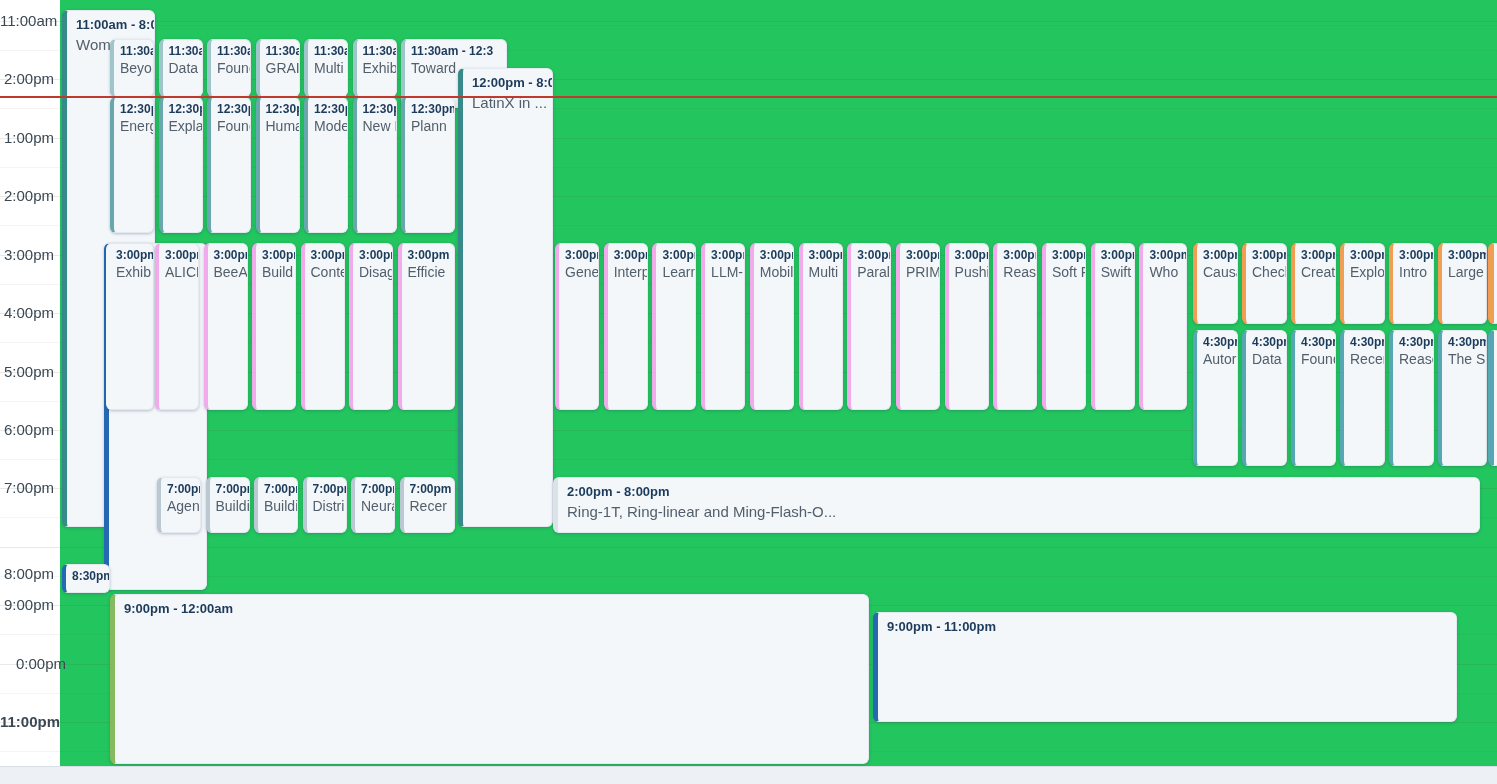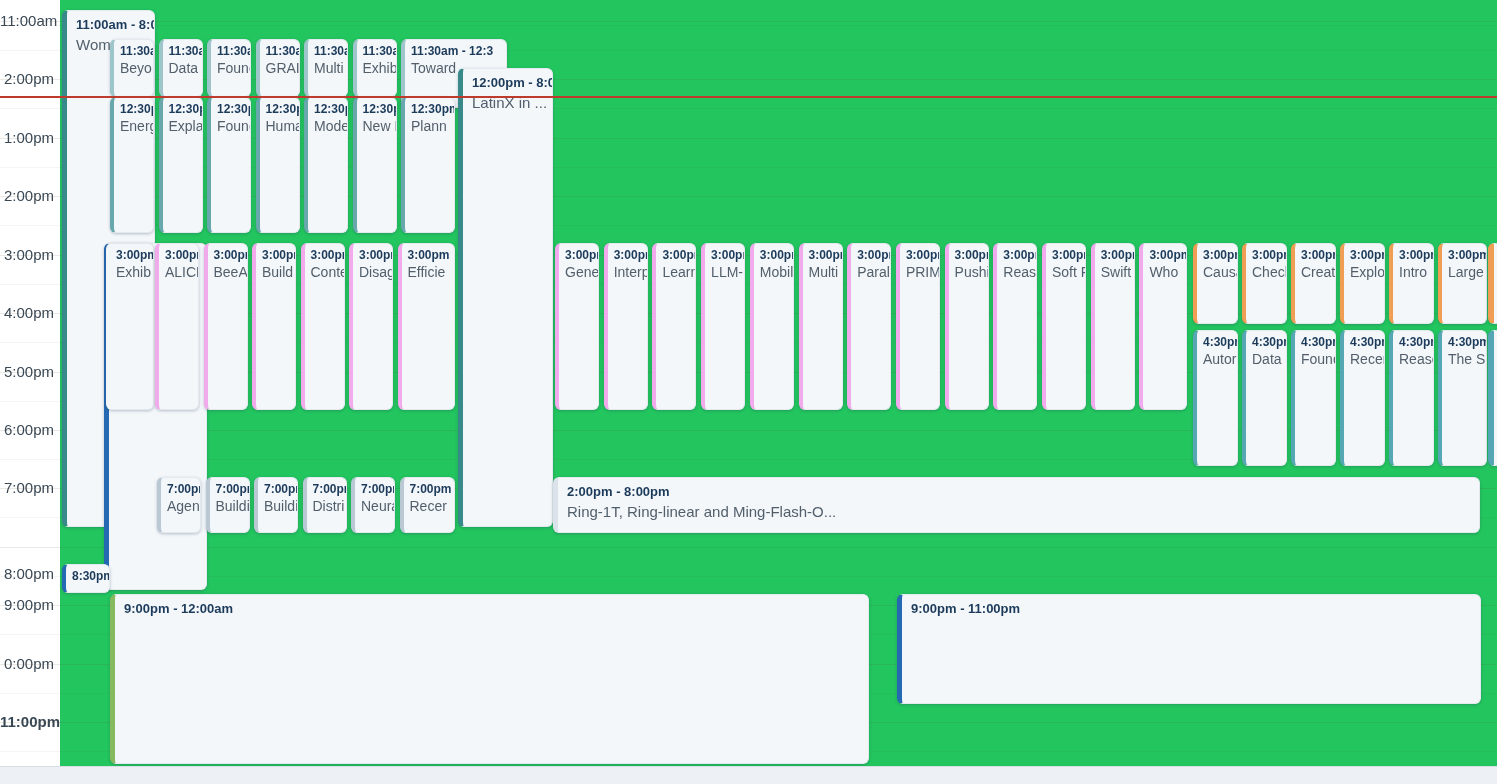--- a/index.html
+++ b/index.html
@@ -37,21 +37,21 @@
       <div class="time-label" style="top: 69.42px;">2:00pm</div>
       <div class="time-label" style="top: 127.84px;">1:00pm</div>
       <div class="time-label" style="top: 186.26px;">2:00pm</div>
       <div class="time-label" style="top: 244.68px;">3:00pm</div>
       <div class="time-label" style="top: 303.1px;">4:00pm</div>
       <div class="time-label" style="top: 361.52px;">5:00pm</div>
       <div class="time-label" style="top: 419.94px;">6:00pm</div>
       <div class="time-label" style="top: 478.36px;">7:00pm</div>
       <div class="time-label" style="top: 564px;">8:00pm</div>
       <div class="time-label" style="top: 595.2px;">9:00pm</div>
-      <div class="time-label" style="top: 653.62px;">0:00pm</div>
+      <div class="time-label" style="top: 653.62px; padding-left: 12px;">0:00pm</div>
       <div class="time-label" style="top: 712.04px; font-weight: bold;">11:00pm</div>
     </div>
   <div class="events" id="events-layer">
       <div class="ev big" style="left: 62px; top: 10px; width: 93px; height: 517px; border-left-color: rgb(55, 137, 138); border-left-width: 5px;">
         <div class="t">11:00am - 8:0</div>
         <div class="n">Wom...</div>
       </div>
       <div class="ev" style="left: 110px; top: 39px; width: 44px; height: 58px; border-left-color: rgb(157, 197, 202); border-left-width: 4px;">
         <div class="t">11:30am</div>
         <div class="n">Beyor</div>
@@ -270,19 +270,19 @@
       <div class="ev big" style="left: 553px; top: 477px; width: 927px; height: 56px; border-left-color: rgb(219, 226, 233); border-left-width: 5px;">
         <div class="t">2:00pm - 8:00pm</div>
         <div class="n">Ring-1T, Ring-linear and Ming-Flash-O...</div>
       </div>
       <div class="ev" style="left: 62px; top: 564px; width: 48px; height: 29px; border-left-color: rgb(37, 105, 178); border-left-width: 4px;">
         <div class="t">8:30pm</div>
       </div>
       <div class="ev big" style="left: 110px; top: 594px; width: 759px; height: 170px; border-left-color: rgb(135, 185, 94); border-left-width: 5px;">
         <div class="t">9:00pm - 12:00am</div>
       </div>
-      <div class="ev big" style="left: 873px; top: 594px; width: 584px; height: 110px; border-left-color: rgb(37, 105, 178); border-left-width: 5px; margin-left: 24px;">
+      <div class="ev big" style="left: 873px; top: 612px; width: 584px; height: 110px; border-left-color: rgb(37, 105, 178); border-left-width: 5px;">
         <div class="t">9:00pm - 11:00pm</div>
       </div>
     </div>
   <div class="now-line" id="now-line" style="top: 96px; background: rgb(189, 58, 45);"></div>
   <div class="hscroll"></div>
 </div>
 
 </body></html>

